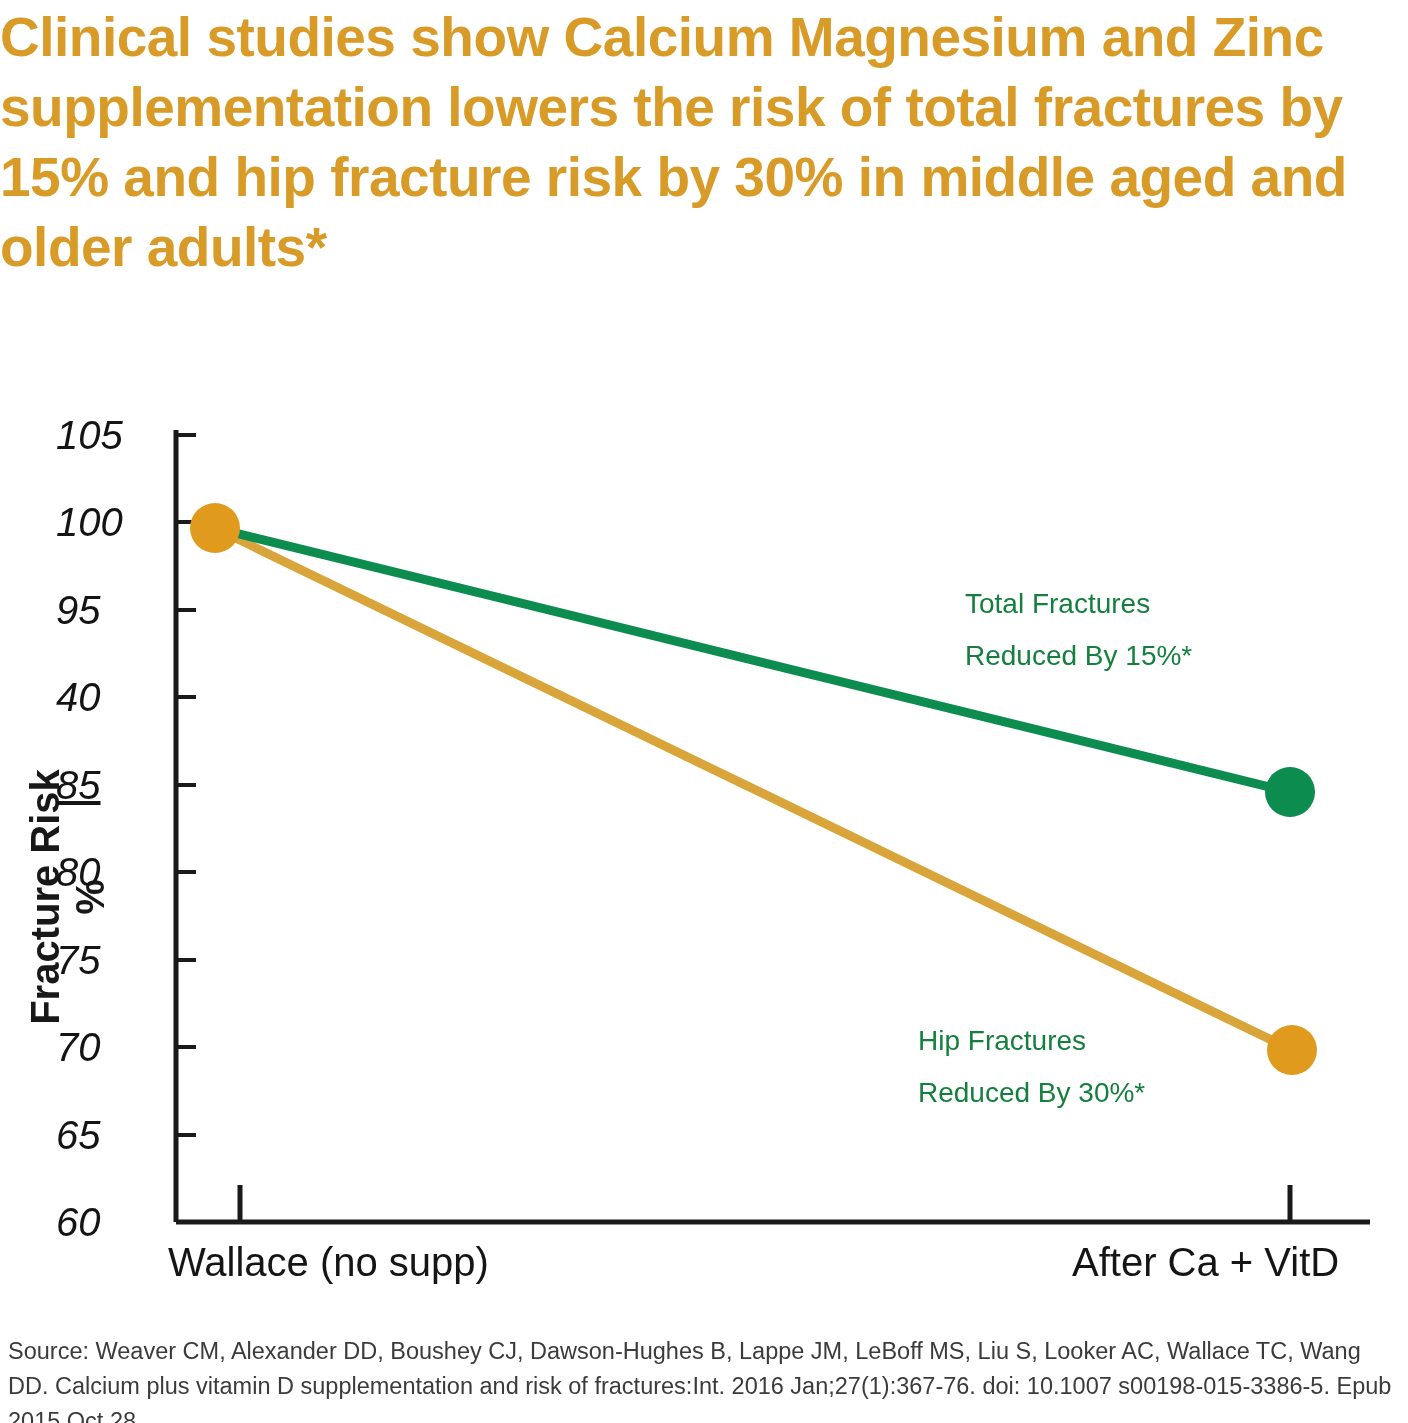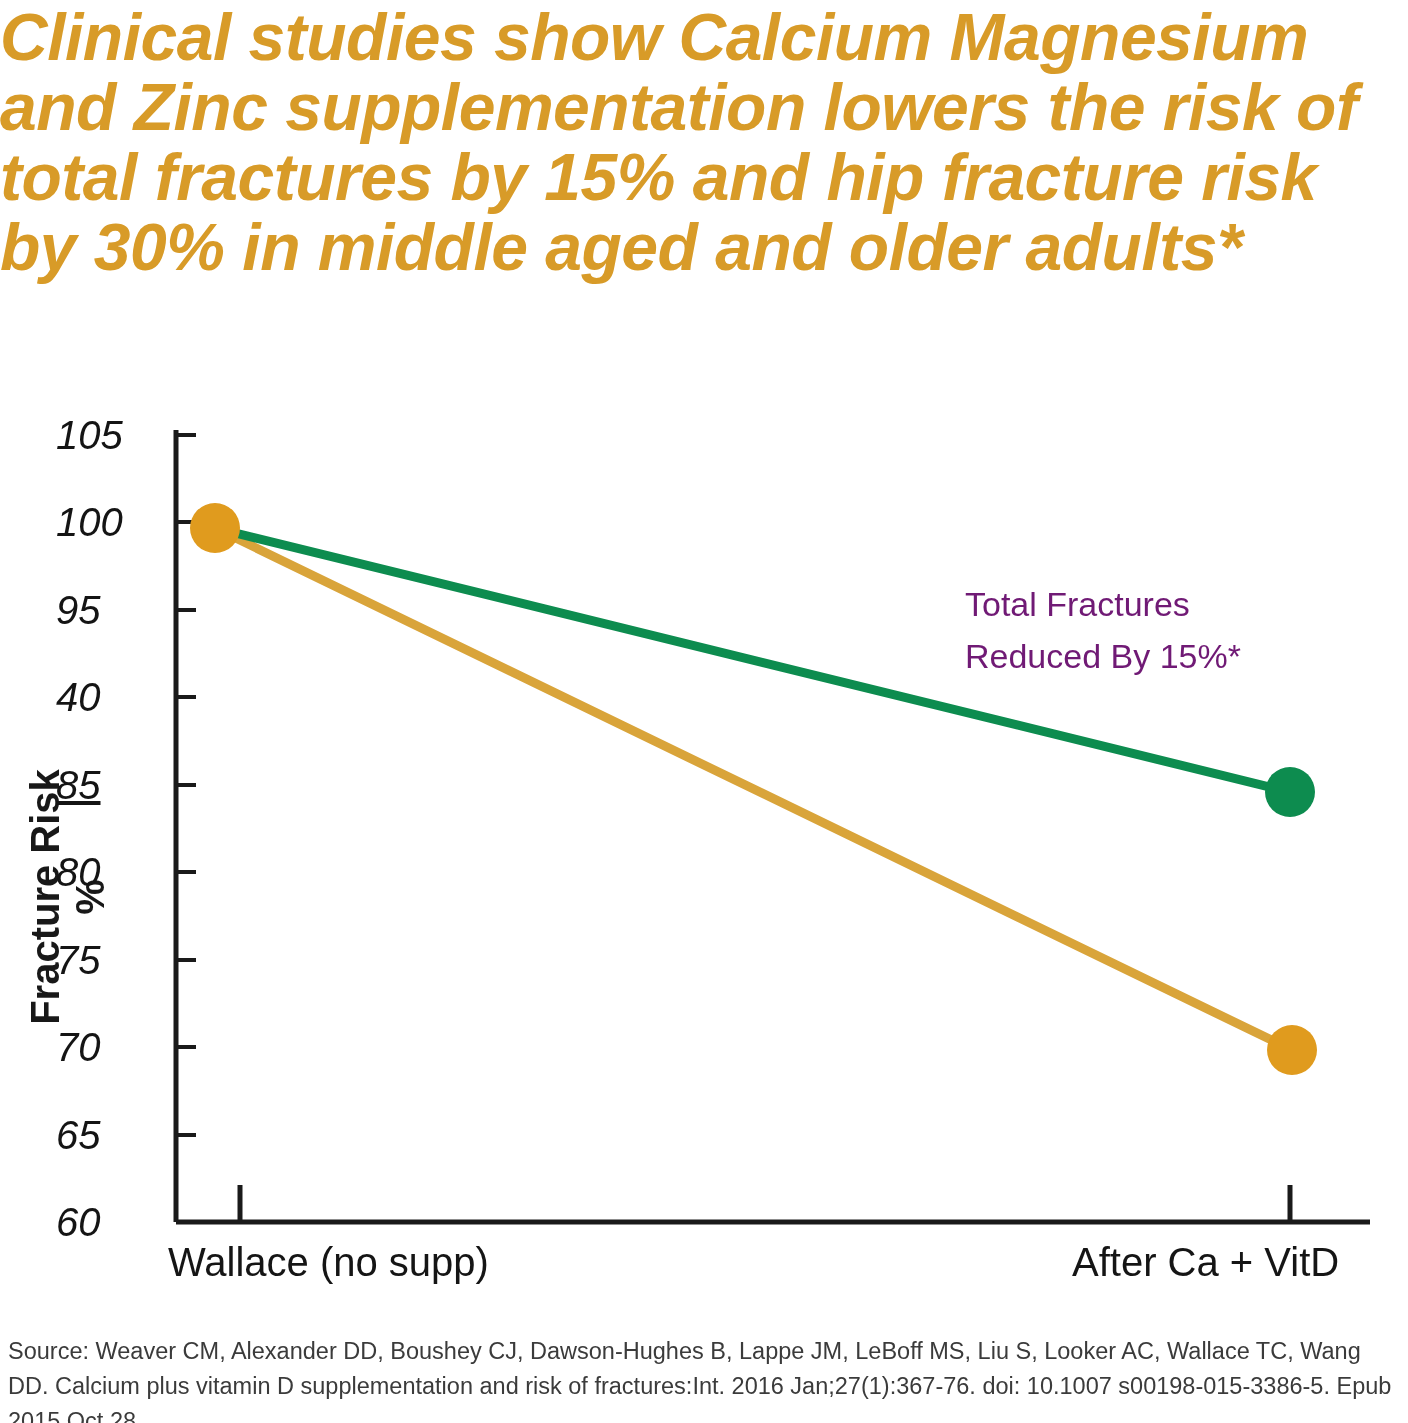--- a/index.html
+++ b/index.html
@@ -18,25 +18,24 @@
 
   
   #headline {
     position: absolute;
     left: 0px;
     top: 2px;
     width: 1400px;
     color: #d89b28;
     font-family: "Liberation Sans", sans-serif;
     font-weight: bold;
-    font-size: 66px;
+    font-size: 55px;
     line-height: 70px;
     letter-spacing: -0.5px;
     white-space: pre-line;
-    font-style: italic;
   }
 
   
   #chart-area {
     position: absolute;
     left: 0px;
     top: 400px;
     width: 1408px;
     height: 900px;
   }
@@ -74,23 +73,23 @@
   .x-tick-label {
     position: absolute;
     font-size: 40px;
     color: #151515;
     font-family: "Liberation Sans", sans-serif;
     white-space: nowrap;
   }
 
   .series-annotation {
     position: absolute;
-    font-size: 34px;
+    font-size: 28px;
     line-height: 52px;
-    color: #701a75;
+    color: #15803d;
     white-space: pre-line;
     font-family: "Liberation Sans", sans-serif;
   }
 
   
   #source {
     position: absolute;
     left: 8px;
     top: 1334px;
     width: 1392px;
@@ -118,20 +117,22 @@
   <div class="tick-label" style="left:56px; top:538px;">75</div>
   <div class="tick-label" style="left:56px; top:625px;">70</div>
   <div class="tick-label" style="left:56px; top:713px;">65</div>
   <div class="tick-label" style="left:56px; top:800px;">60</div>
 
   <div class="x-tick-label" style="left:168px; top:840px;">Wallace (no supp)</div>
   <div class="x-tick-label" style="left:1072px; top:840px;">After Ca + VitD</div>
 
   <div class="series-annotation" style="left:965px; top:178px;">Total Fractures
 Reduced By 15%*</div>
+  <div class="series-annotation" style="left:918px; top:615px;">Hip Fractures
+Reduced By 30%*</div>
 
   <svg id="chart-svg" width="1408" height="900" viewBox="0 0 1408 900">
 
     <line x1="176" y1="30" x2="176" y2="822" stroke="#1a1a1a" stroke-width="5"></line>
 
     <line x1="176" y1="822" x2="1370" y2="822" stroke="#1a1a1a" stroke-width="5"></line>
 
     <g stroke="#1a1a1a" stroke-width="4">
       <line x1="176" y1="35" x2="196" y2="35"></line>
       <line x1="176" y1="122" x2="196" y2="122"></line>

